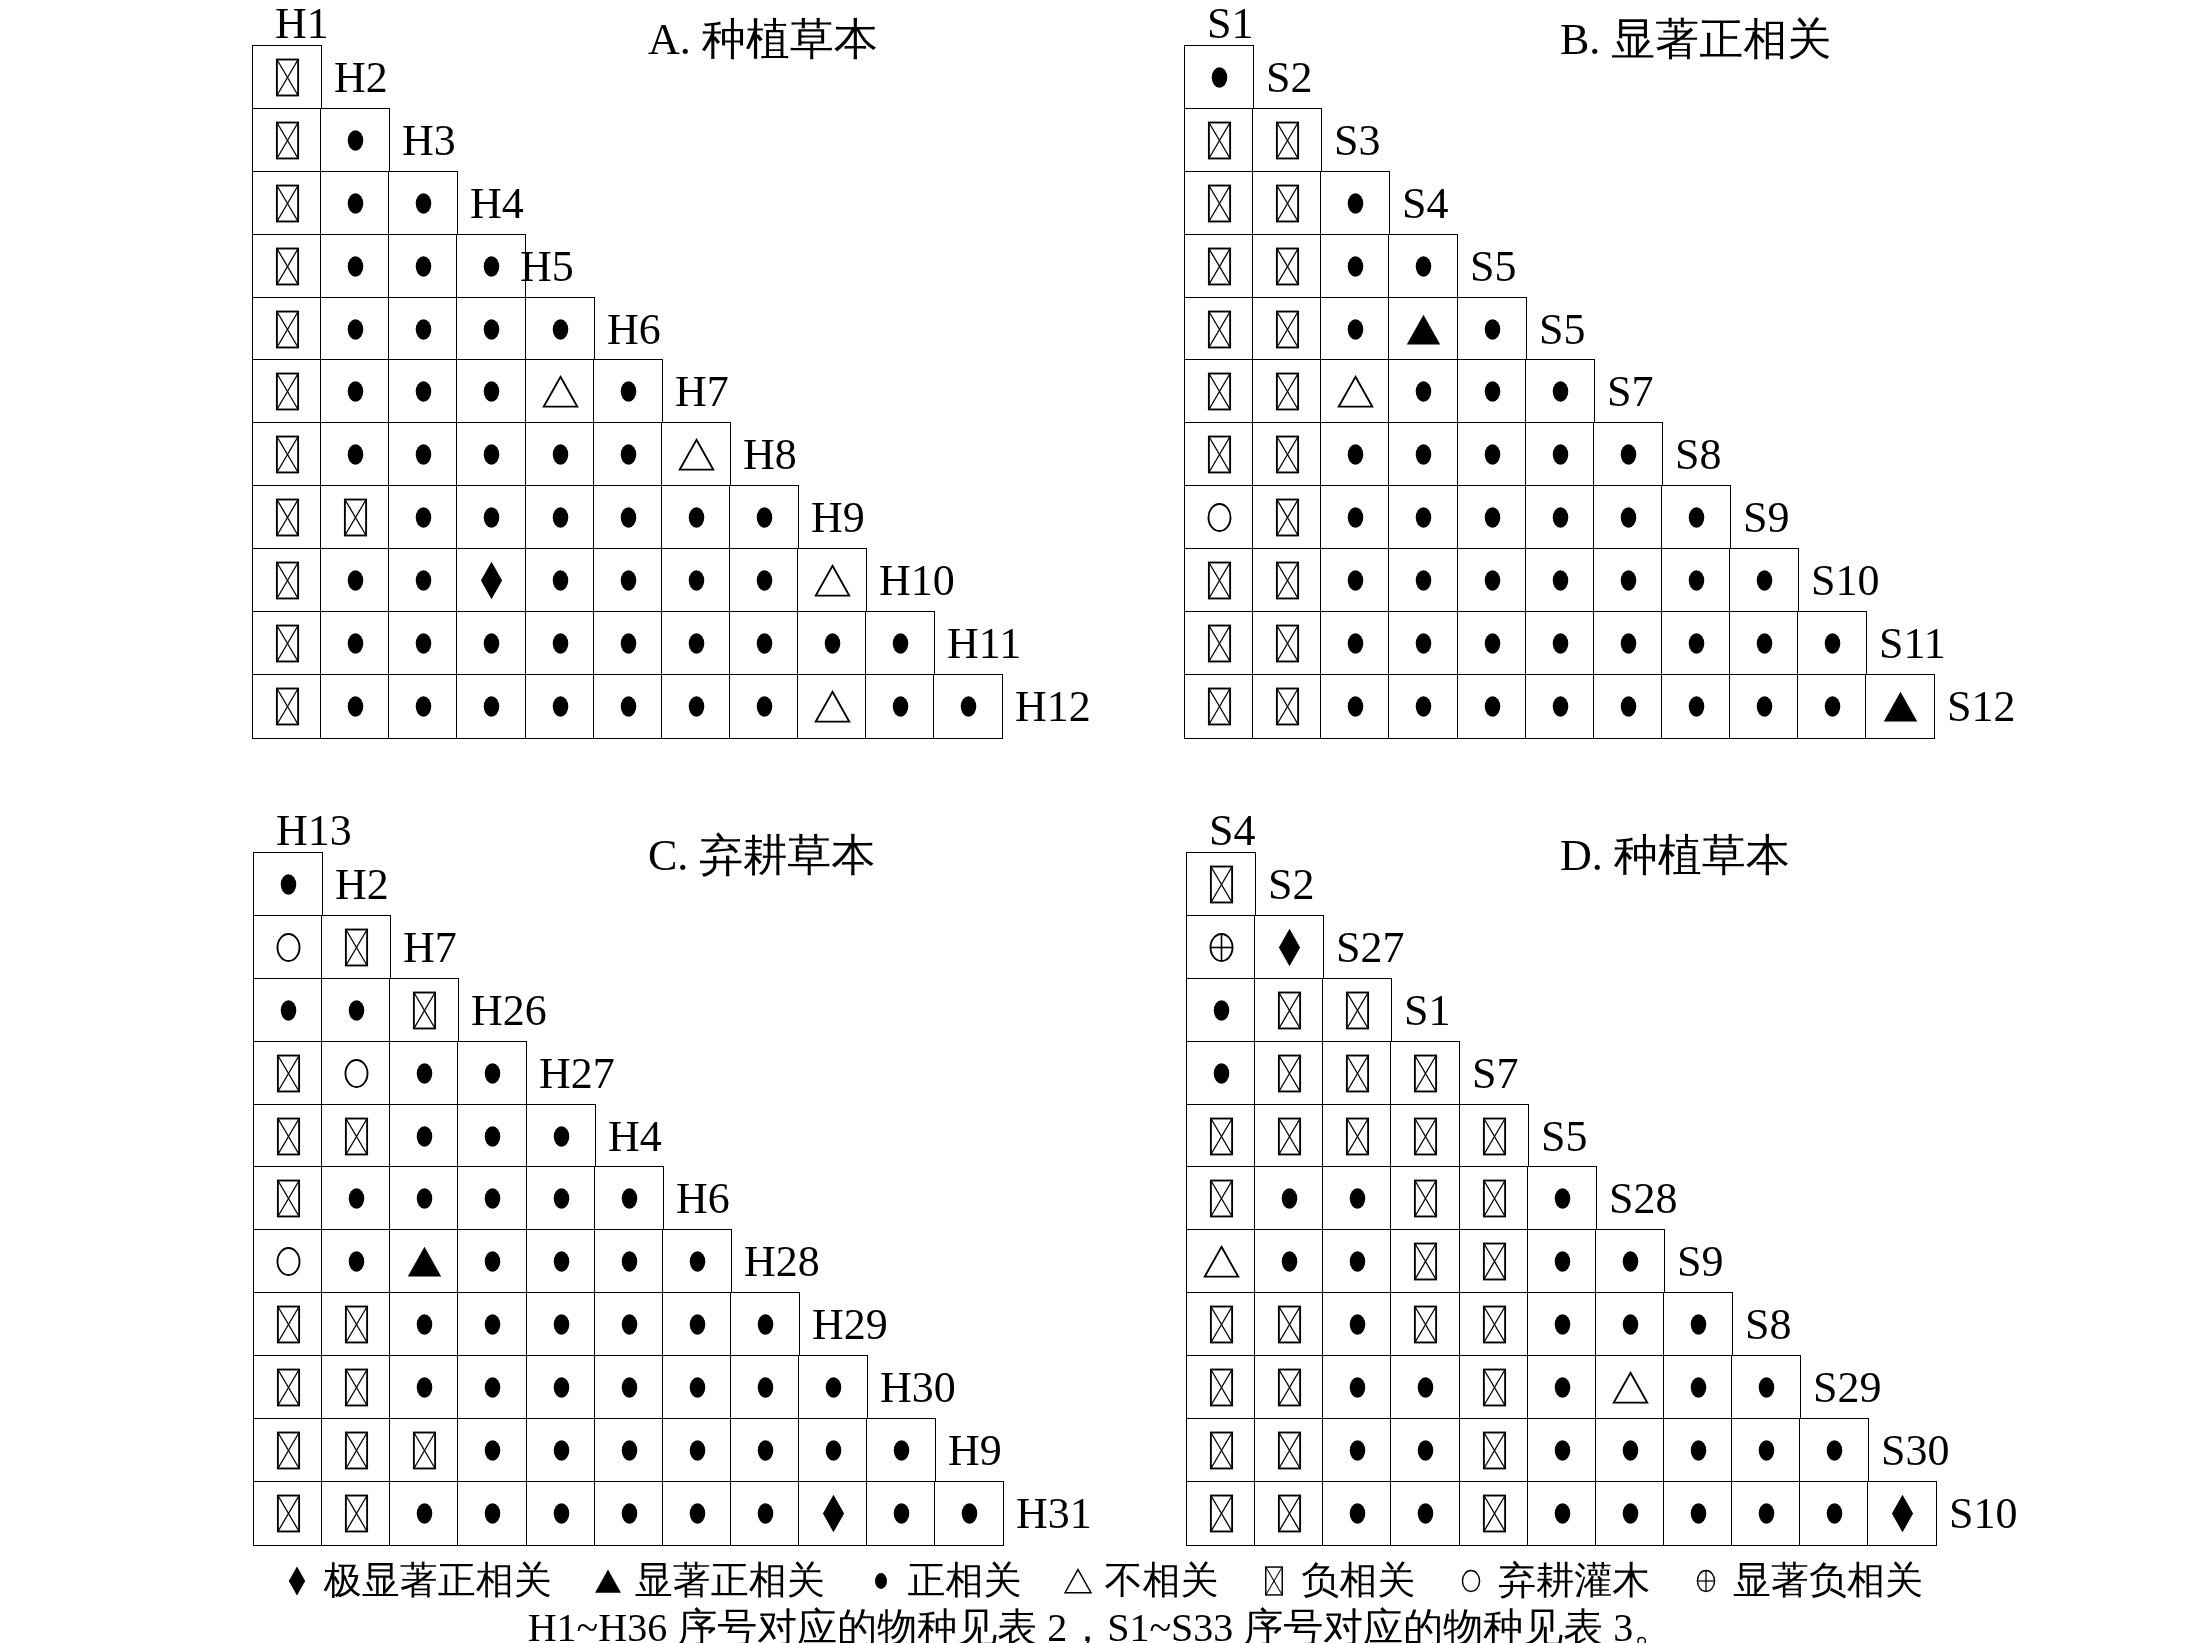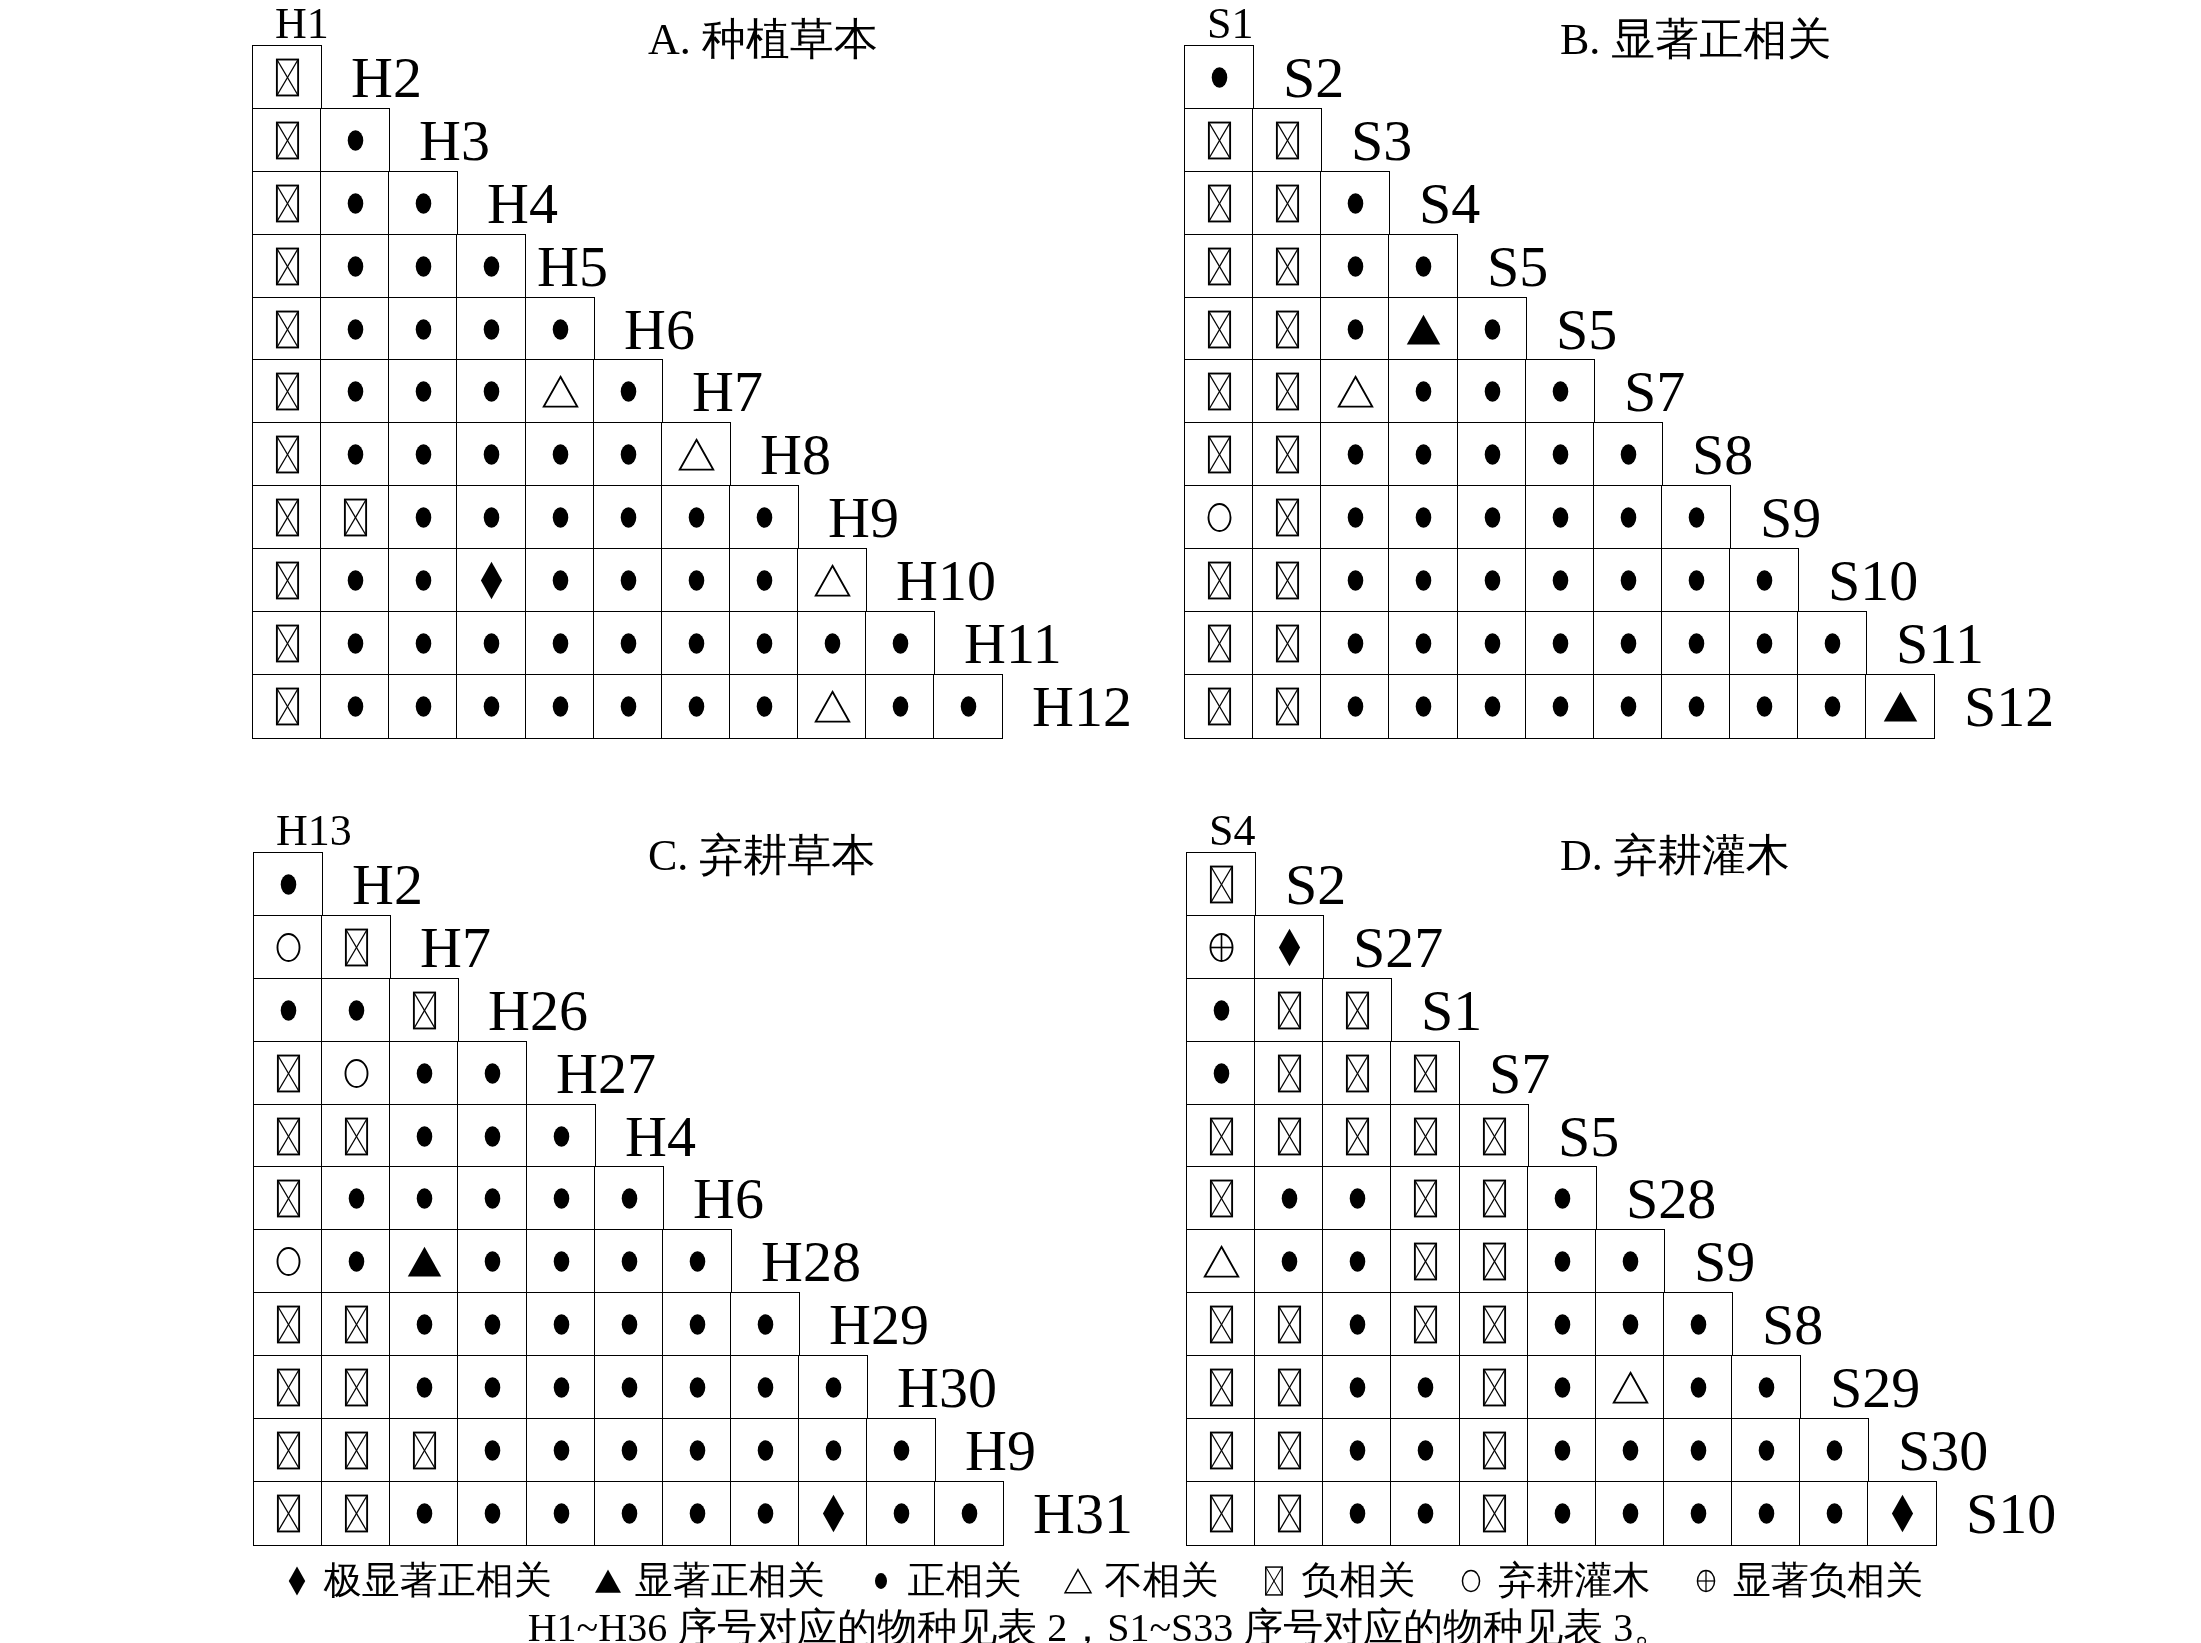--- a/index.html
+++ b/index.html
@@ -47,23 +47,22 @@
   .sym {
     display: flex;
     align-items: center;
     justify-content: center;
   }
   .row-label {
     position: absolute;
     height: 65px;
     display: flex;
     align-items: center;
-    font-size: 58px;
+    font-size: 44px;
     white-space: nowrap;
-    margin-left: 17px;
   }
   .legend {
     position: absolute;
     left: 0;
     top: 1556px;
     width: 2201px;
     height: 49px;
     display: flex;
     align-items: center;
     justify-content: center;
@@ -87,21 +86,21 @@
   }
 </style>
 </head>
 <body>
 
 <div id="stage">
 
   <div class="title" style="left:648px; top:14px">A. 种植草本</div>
   <div class="title" style="left:1560px; top:14px">B. 显著正相关</div>
   <div class="title" style="left:648px; top:830px">C. 弃耕草本</div>
-  <div class="title" style="left:1560px; top:830px">D. 弃耕灌木</div>
+  <div class="title" style="left:1560px; top:830px">D. 种植草本</div>
 
   <div class="panel" id="panel-0" style="left:252px; top:45px">
       <div class="corner-label">H1</div>
       <div class="cell" style="left: 0px; top: 0px;">
         <span class="sym">
           <svg width="49" height="49" viewBox="0 0 60 60" xmlns="http://www.w3.org/2000/svg">
             <rect x="17" y="8" width="26" height="44" fill="none" stroke="#000" stroke-width="2.3"></rect>
             <line x1="17" y1="8" x2="43" y2="52" stroke="#000" stroke-width="1.6"></line>
             <line x1="43" y1="8" x2="17" y2="52" stroke="#000" stroke-width="1.6"></line>
           </svg>

